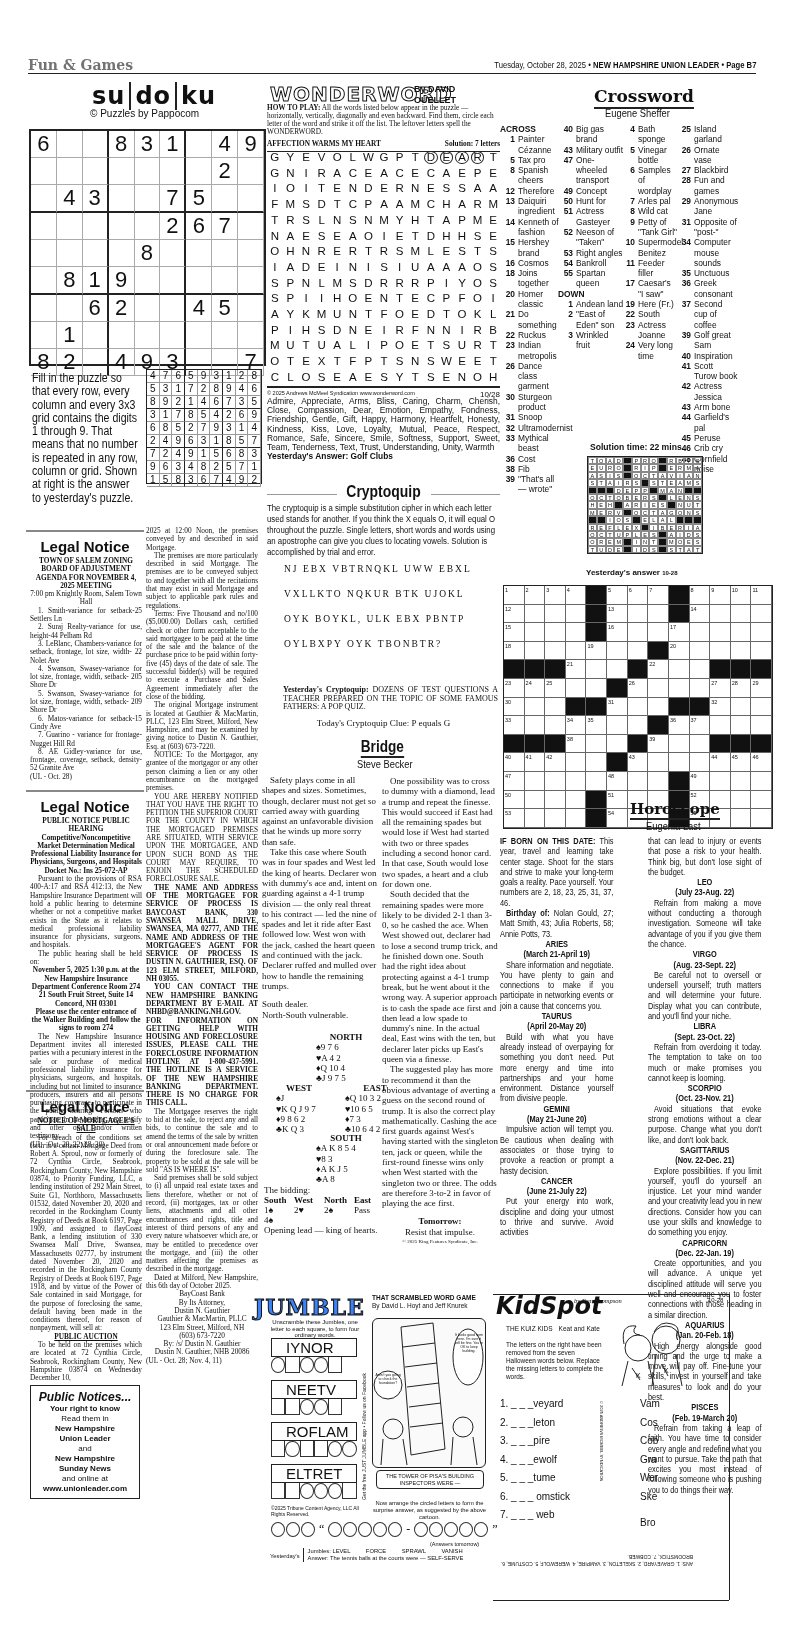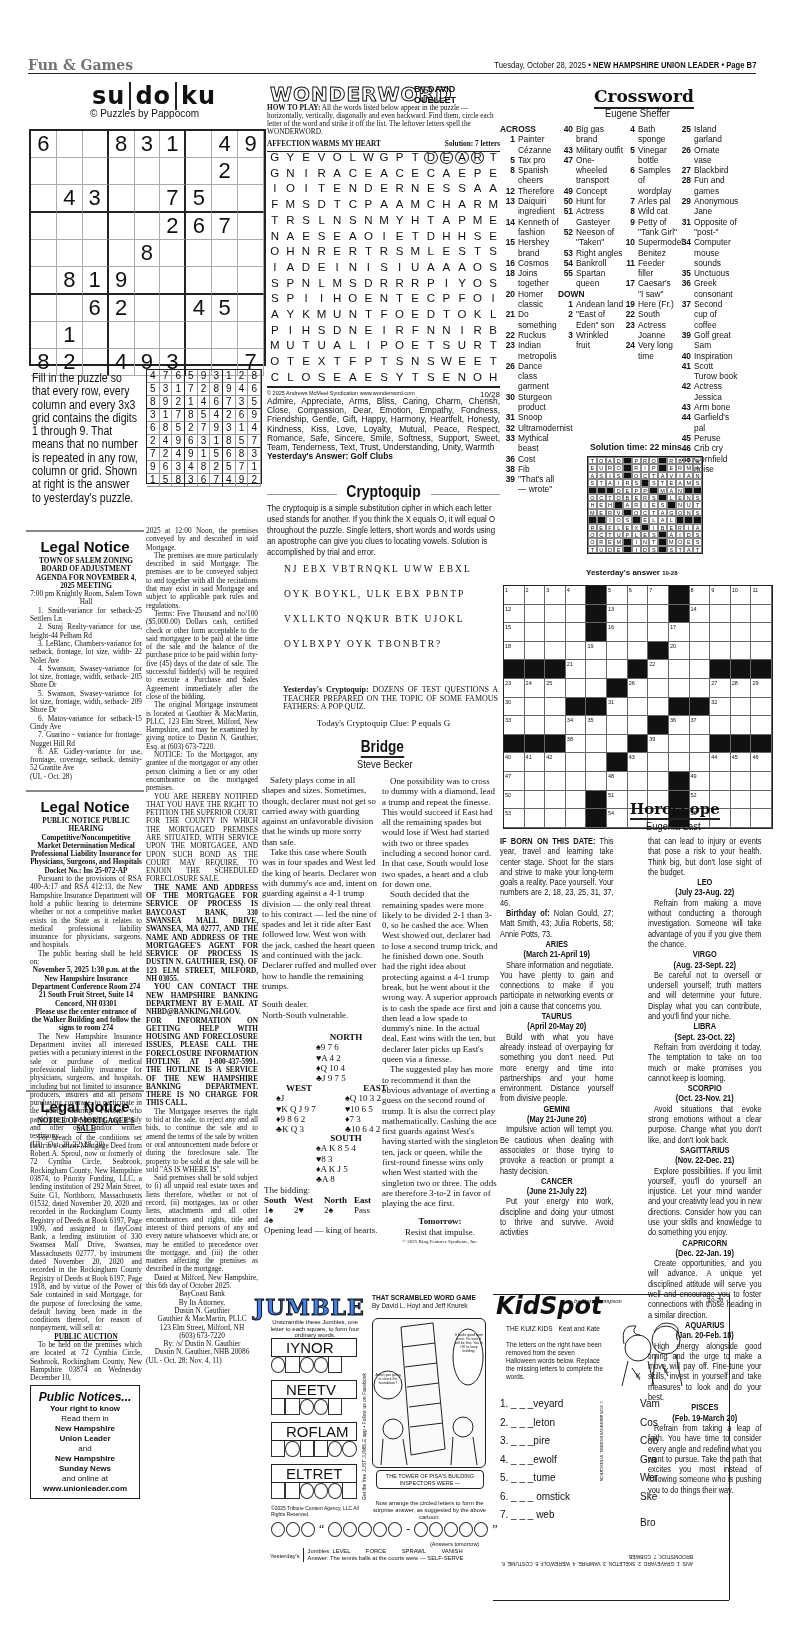--- a/index.html
+++ b/index.html
@@ -583,22 +583,22 @@
   </div>
 <div class="abs ww-foot"><span>10/28</span><i style="font-style:normal">© 2025 Andrews McMeel Syndication    www.wonderword.com</i></div>
 <div class="abs ww-words"><span>Admire, Appreciate, Arms, Bliss, Caring, Charm, Cherish, Close, Compassion, Dear, Emotion, Empathy, Fondness, Friendship, Gentle, Gift, Happy, Harmony, Heartfelt, Honesty, Kindness, Kiss, Love, Loyalty, Mutual, Peace, Respect, Romance, Safe, Sincere, Smile, Softness, Support, Sweet, Team, Tenderness, Text, Trust, Understanding, Unity, Warmth</span><div class="ww-ya">Yesterday's Answer: Golf Clubs</div></div>
 
 <div class="abs cq-line" style="left:267px;width:70px"></div>
 <div class="abs cq-line" style="left:431px;width:69px"></div>
 <div class="abs cq-title">Cryptoquip</div>
 <div class="abs cq-ins">The cryptoquip is a simple substitution cipher in which each letter used stands for another. If you think the X equals O, it will equal O throughout the puzzle. Single letters, short words and words using an apostrophe can give you clues to locating vowels. Solution is accomplished by trial and error.</div>
 <div class="abs cq-lines">
   <div>NJ EBX VBTRNQKL UWW EBXL</div>
+  <div>VXLLKTO NQKUR BTK UJOKL</div>
   <div>OYK BOYKL, ULK EBX PBNTP</div>
-  <div>VXLLKTO NQKUR BTK UJOKL</div>
   <div>OYLBXPY OYK TBONBTR?</div>
 </div>
 <div class="abs cq-yest"><b>Yesterday's Cryptoquip:</b><span> DOZENS OF TEST QUESTIONS A TEACHER PREPARED ON THE TOPIC OF SOME FAMOUS FATHERS: A POP QUIZ.</span></div>
 <div class="abs cq-clue">Today's Cryptoquip Clue: P equals G</div>
 
 <div class="abs br-title">Bridge</div>
 <div class="abs br-by">Steve Becker</div>
 <div class="abs br-col" style="left:262px">
   <p>Safety plays come in all shapes and sizes. Sometimes, though, declarer must not get so carried away with guarding against an unfavorable division that he winds up more sorry than safe.</p>
   <p>Take this case where South was in four spades and West led the king of hearts. Declarer won with dummy's ace and, intent on guarding against a 4-1 trump division — the only real threat to his contract — led the nine of spades and let it ride after East followed low. West won with the jack, cashed the heart queen and continued with the jack. Declarer ruffed and mulled over how to handle the remaining trumps.</p>

